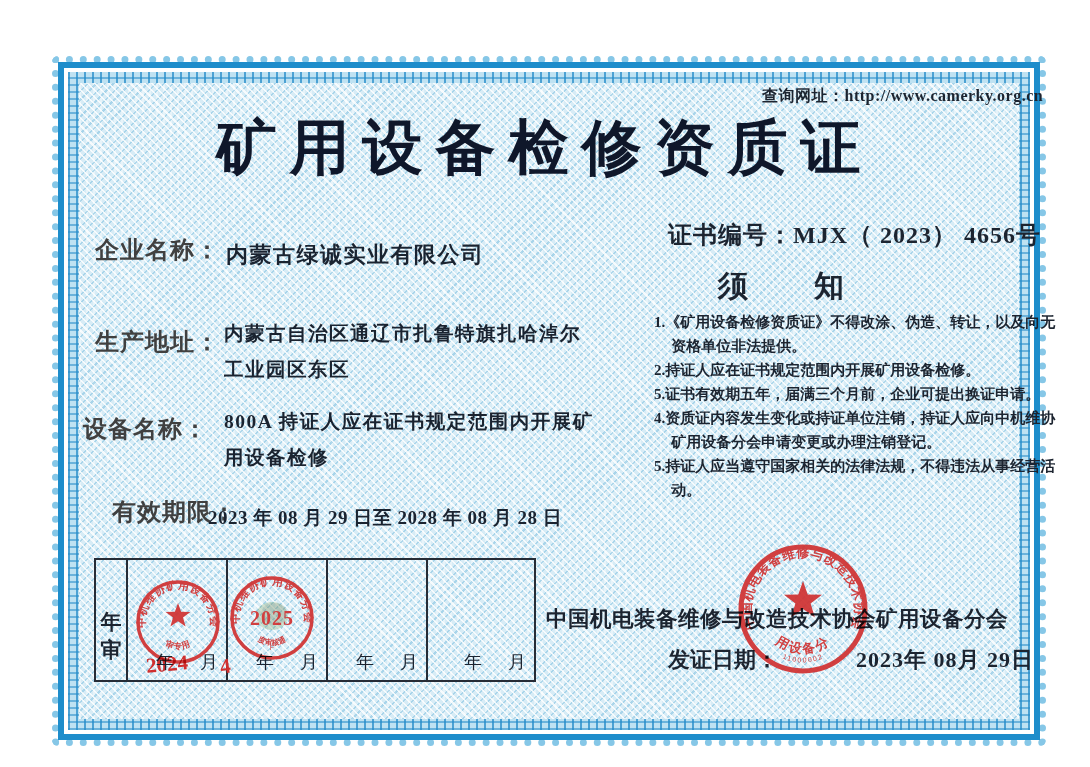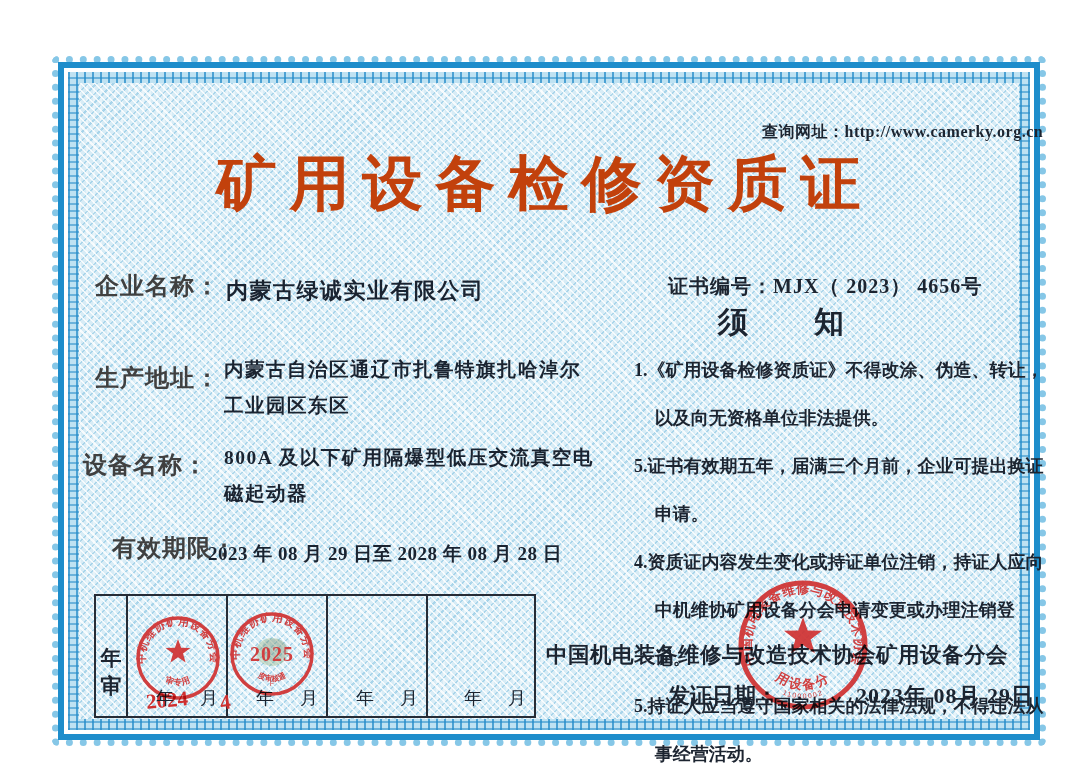--- a/index.html
+++ b/index.html
@@ -17,31 +17,31 @@
       background-image:
         repeating-linear-gradient(90deg, rgba(38,140,201,0.75) 0 2px, transparent 2px 8px),
         repeating-linear-gradient(0deg,  rgba(38,140,201,0.55) 0 2px, transparent 2px 7px);}
   .frame-inner{position:absolute;inset:27px;background-color:#d7ecf6;
       background-image:
         repeating-linear-gradient(45deg,  rgba(255,255,255,0.8) 0 1.5px, transparent 1.5px 5px),
         repeating-linear-gradient(135deg, rgba(122,189,222,0.5) 0 1.5px, transparent 1.5px 6px),
         repeating-linear-gradient(90deg,  rgba(255,255,255,0.4) 0 2px, transparent 2px 7px);}
 
   
-  .content{position:absolute;inset:0;z-index:2;margin-top:36px;}
+  .content{position:absolute;inset:0;z-index:2;}
 
   .query-url{left:762px;top:86px;font-size:16px;font-weight:bold;letter-spacing:0.5px;}
-  .title{left:90px;top:108px;width:910px;text-align:center;font-size:60px;letter-spacing:13px;color:#c2410c;}
-  .cert-no{left:668px;top:237px;font-size:20px;letter-spacing:1px;}
+  .title{left:90px;top:108px;width:910px;text-align:center;font-size:60px;letter-spacing:13px;color:#0f172a;}
+  .cert-no{left:668px;top:219px;font-size:24px;letter-spacing:1px;}
 
   .field-label{font-size:24px;color:#404040;letter-spacing:1px;}
   .field-value{font-size:21px;letter-spacing:1.5px;line-height:36px;color:#1a2330;}
 
   .notice-heading{left:600px;top:266px;width:380px;text-align:center;font-size:30px;letter-spacing:18px;}
-  .notice-list{left:634px;top:310px;width:410px;font-size:18px;line-height:48px;}
+  .notice-list{left:654px;top:310px;width:410px;font-size:15px;line-height:24px;}
   .notice-item{padding-left:1.15em;text-indent:-1.15em;font-weight:bold;}
 
   
   .review-table{left:94px;top:558px;width:438px;height:120px;border:2px solid #262c36;display:flex;}
   .review-label{width:30px;border-right:2px solid #262c36;display:flex;flex-direction:column;
       justify-content:space-around;align-items:center;font-size:21px;font-weight:bold;padding:12px 0;}
   .review-cell{position:relative;border-right:2px solid #262c36;}
   .review-cell:last-child{border-right:none;}
   .ym{position:absolute;right:8px;bottom:6px;font-size:18px;font-weight:normal;}
   .ym .month{margin-left:26px;}
@@ -73,28 +73,29 @@
 
   <div class="abs song cert-no">证书编号：MJX（ 2023） 4656号</div>
 
   <div class="abs hei field-label" style="left:95px;top:234px;">企业名称：</div>
   <div class="abs hei field-label" style="left:95px;top:326px;">生产地址：</div>
 
   <div class="abs song field-value" style="left:226px;top:237px;width:360px;font-size:22px;">内蒙古绿诚实业有限公司</div>
   <div class="abs song field-value" style="left:224px;top:316px;width:372px;font-size:19.5px;">内蒙古自治区通辽市扎鲁特旗扎哈淖尔工业园区东区</div>
 
   <div class="abs hei field-label" style="left:83px;top:413px;">设备名称：</div>
-  <div class="abs song field-value" style="left:224px;top:404px;width:388px;font-size:19.5px;">800A 及以下矿用隔爆型低压交流真空电磁起动器</div>
+  <div class="abs song field-value" style="left:224px;top:404px;width:388px;font-size:19.5px;">800A 持证人应在证书规定范围内开展矿用设备检修</div>
 
   <div class="abs hei field-label" style="left:112px;top:496px;">有效期限：</div>
   <div class="abs song field-value" style="left:208px;top:500px;width:420px;font-size:19px;letter-spacing:0.5px;">2023 年 08 月 29 日至 2028 年 08 月 28 日</div>
 
   <div class="abs song notice-heading">须　知</div>
   <div class="abs notice-list">
     <div class="notice-item">1.《矿用设备检修资质证》不得改涂、伪造、转让，以及向无资格单位非法提供。</div>
+    <div class="notice-item">2.持证人应在证书规定范围内开展矿用设备检修。</div>
     <div class="notice-item">5.证书有效期五年，届满三个月前，企业可提出换证申请。</div>
     <div class="notice-item">4.资质证内容发生变化或持证单位注销，持证人应向中机维协矿用设备分会申请变更或办理注销登记。</div>
     <div class="notice-item">5.持证人应当遵守国家相关的法律法规，不得违法从事经营活动。</div>
   </div>
 
   <div class="abs review-table">
     <div class="review-label">
       <span style="writing-mode:vertical-rl;letter-spacing:26px;">年审</span>
     </div>
     <div class="review-cell" style="width:98px;">

